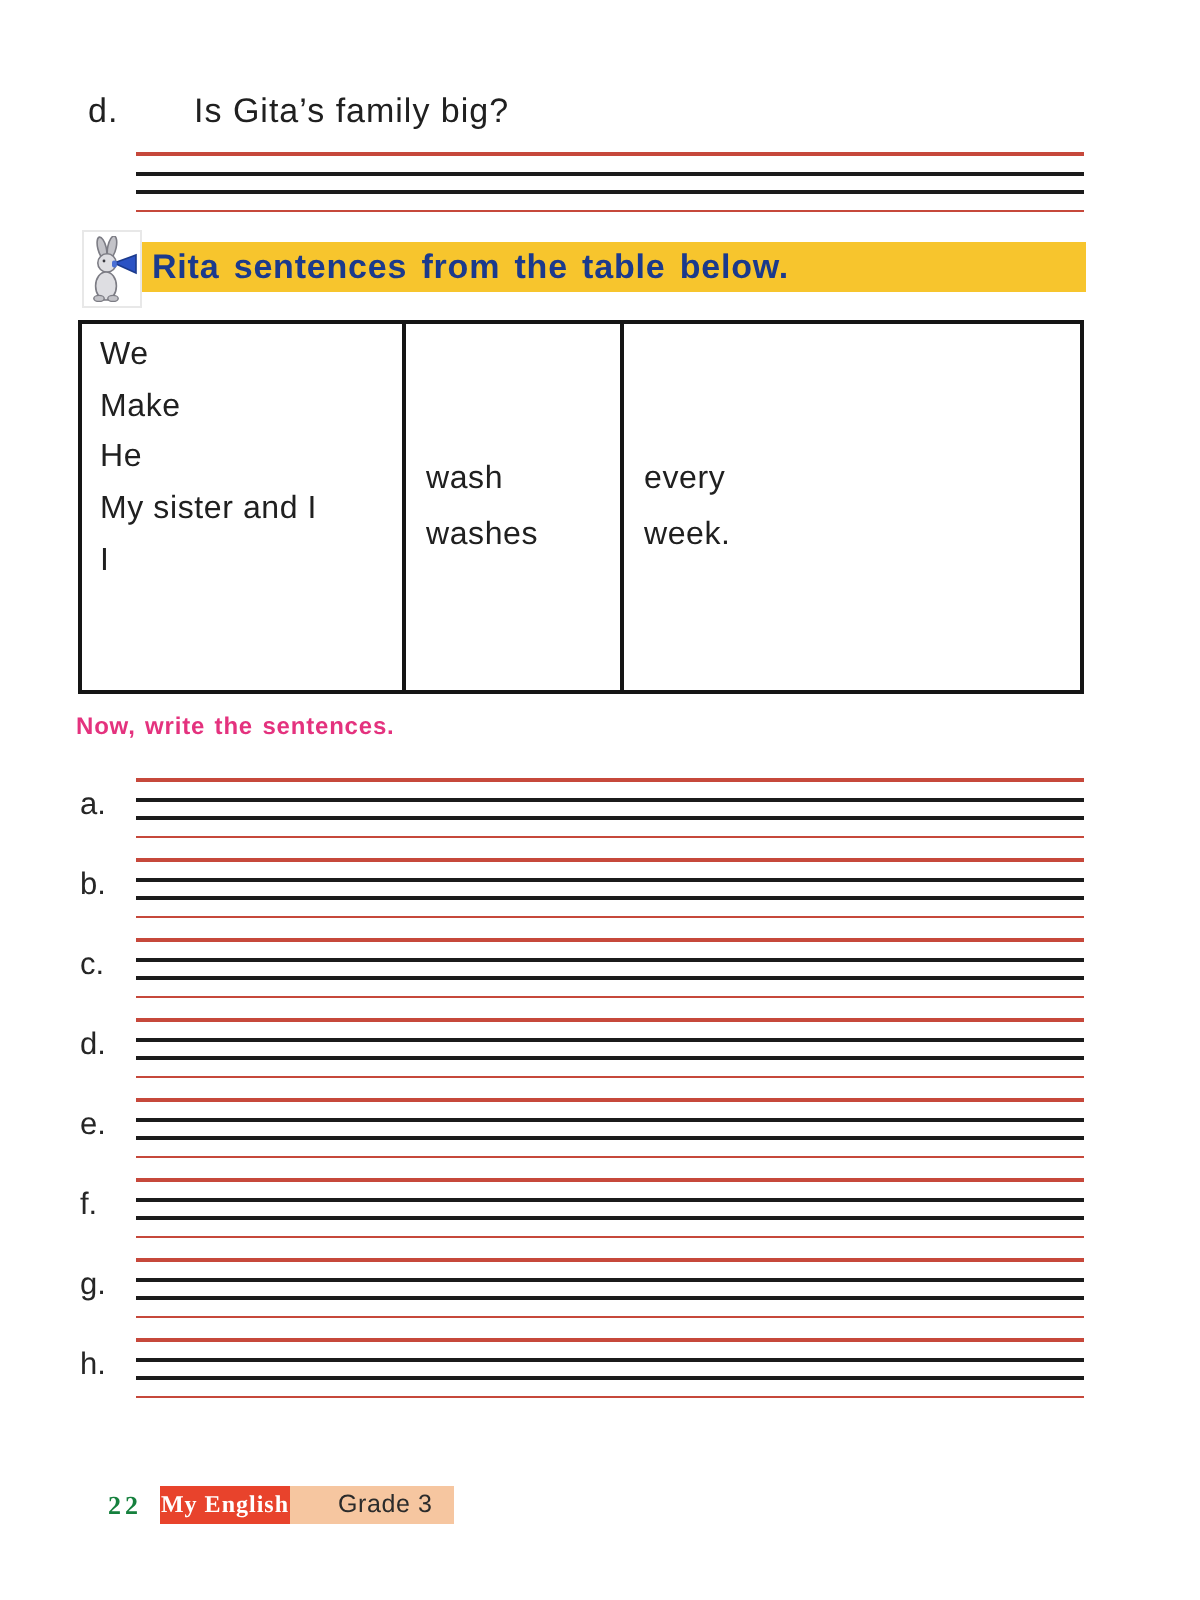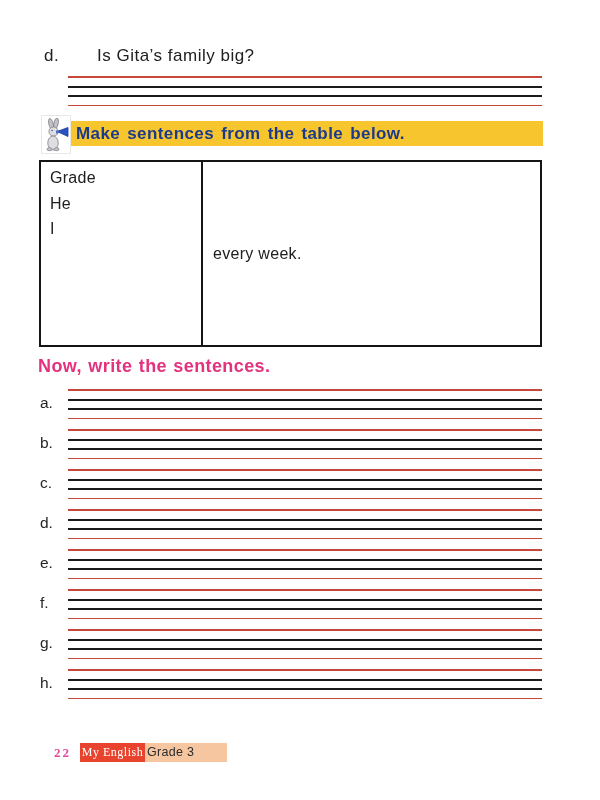--- a/index.html
+++ b/index.html
@@ -27,73 +27,79 @@
   
   .sent-table{position:absolute;left:39px;top:160px;width:503px;height:187px;
     border:2px solid #151515;box-sizing:border-box;display:grid;
     grid-template-columns:162px 109px 94px auto;}
   .cell{border-right:2px solid #151515;box-sizing:border-box;font-size:16px;letter-spacing:.3px;}
   .cell:last-child{border-right:none;}
   .cell-subjects{padding:3px 0 0 9px;line-height:25.7px;}
   .cell-mid{display:flex;flex-direction:column;justify-content:center;
     padding-left:10px;line-height:28px;}
   
-  .subhead{position:absolute;left:38px;top:356px;font-size:18px;font-weight:bold;
+  .subhead{position:absolute;left:38px;top:356px;font-size:12px;font-weight:bold;
     color:#E4327E;letter-spacing:.4px;word-spacing:1px;}
   
   .w-item{position:absolute;left:0;width:600px;height:33px;}
   .w-label{position:absolute;left:40px;top:5px;font-size:15.5px;color:#262626;}
   .w-item .guide-set{left:68px;top:0;width:474px;}
   
   .page-num{position:absolute;left:54px;top:745px;font-family:"Liberation Serif",serif;
-    font-weight:bold;font-size:13px;color:#ec4899;letter-spacing:2px;}
+    font-weight:bold;font-size:13px;color:#15803d;letter-spacing:2px;}
   .series-box{position:absolute;left:80px;top:743px;width:65px;height:19px;background:#E8432C;
-    color:#ffffff;font-family:"Liberation Serif",serif;font-weight:normal;font-size:12px;
+    color:#ffffff;font-family:"Liberation Serif",serif;font-weight:bold;font-size:12px;
     line-height:19px;text-align:center;letter-spacing:.5px;}
   .grade-box{position:absolute;left:145px;top:743px;width:82px;height:19px;background:#F6C6A0;
-    color:#2b2b2b;font-size:12.5px;line-height:19px;padding-left:2px;box-sizing:border-box;
+    color:#2b2b2b;font-size:12.5px;line-height:19px;padding-left:24px;box-sizing:border-box;
     letter-spacing:.3px;}
 </style>
 </head>
 <body>
 
 <div id="page">
 
   <span class="q-label">d.</span>
   <span class="q-text">Is Gita’s family big?</span>
 
   <div class="guide-set guide-top">
     <div class="gl red p1"></div>
     <div class="gl black p2"></div>
     <div class="gl black p3"></div>
     <div class="gl red p4"></div>
   </div>
 
   <div class="banner">
-    <span class="banner-title">Make sentences from the table below.</span>
+    <span class="banner-title">Rita sentences from the table below.</span>
   </div>
   <div class="icon-box">
     <svg width="26" height="34" viewBox="0 0 26 34" xmlns="http://www.w3.org/2000/svg">
       <ellipse cx="8" cy="6" rx="2.1" ry="5.6" transform="rotate(-14 8 6)" fill="#c3c3c8" stroke="#7c7c84" stroke-width="0.8"></ellipse>
       <ellipse cx="13" cy="5.5" rx="2.1" ry="5.6" transform="rotate(12 13 5.5)" fill="#c3c3c8" stroke="#7c7c84" stroke-width="0.8"></ellipse>
       <circle cx="10.5" cy="13.5" r="4.6" fill="#dedee2" stroke="#7c7c84" stroke-width="0.8"></circle>
       <circle cx="9" cy="12.5" r="0.7" fill="#3a3a40"></circle>
       <ellipse cx="10" cy="25" rx="5.2" ry="7" fill="#dedee2" stroke="#7c7c84" stroke-width="0.8"></ellipse>
       <ellipse cx="6.5" cy="31.2" rx="2.6" ry="1.5" fill="#c3c3c8" stroke="#7c7c84" stroke-width="0.7"></ellipse>
       <ellipse cx="13.5" cy="31.2" rx="2.6" ry="1.5" fill="#c3c3c8" stroke="#7c7c84" stroke-width="0.7"></ellipse>
       <polygon points="14,13.5 25,9.5 25,18.5" fill="#2a52c4" stroke="#1B3A8C" stroke-width="0.8"></polygon>
       <rect x="13" y="12.2" width="2.4" height="3.6" rx="1" fill="#4a6fd4"></rect>
     </svg>
   </div>
 
   <div class="sent-table">
     <div class="cell cell-subjects">
-      <div>Grade</div>
+      <div>We</div>
+      <div>Make</div>
       <div>He</div>
+      <div>My sister and I</div>
       <div>I</div>
+    </div>
+    <div class="cell cell-mid">
+      <div>wash</div>
+      <div>washes</div>
     </div>
     <div class="cell cell-mid">
       <div>every week.</div>
     </div>
   </div>
 
   <div class="subhead">Now, write the sentences.</div>
 
   <div class="w-item" style="top:389px">
     <span class="w-label">a.</span>

